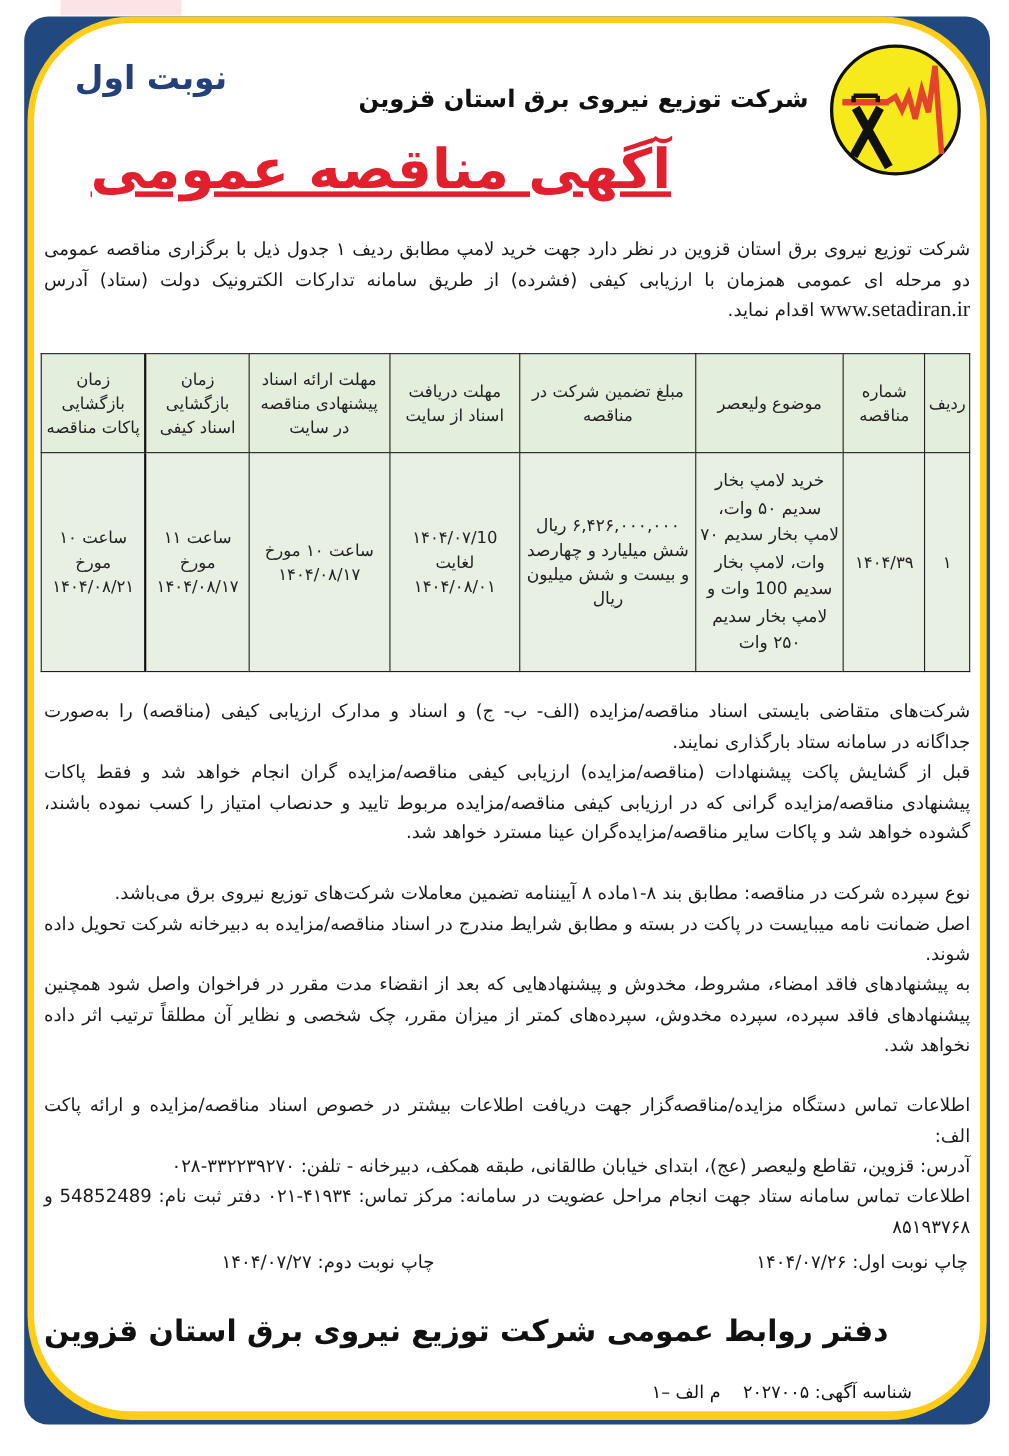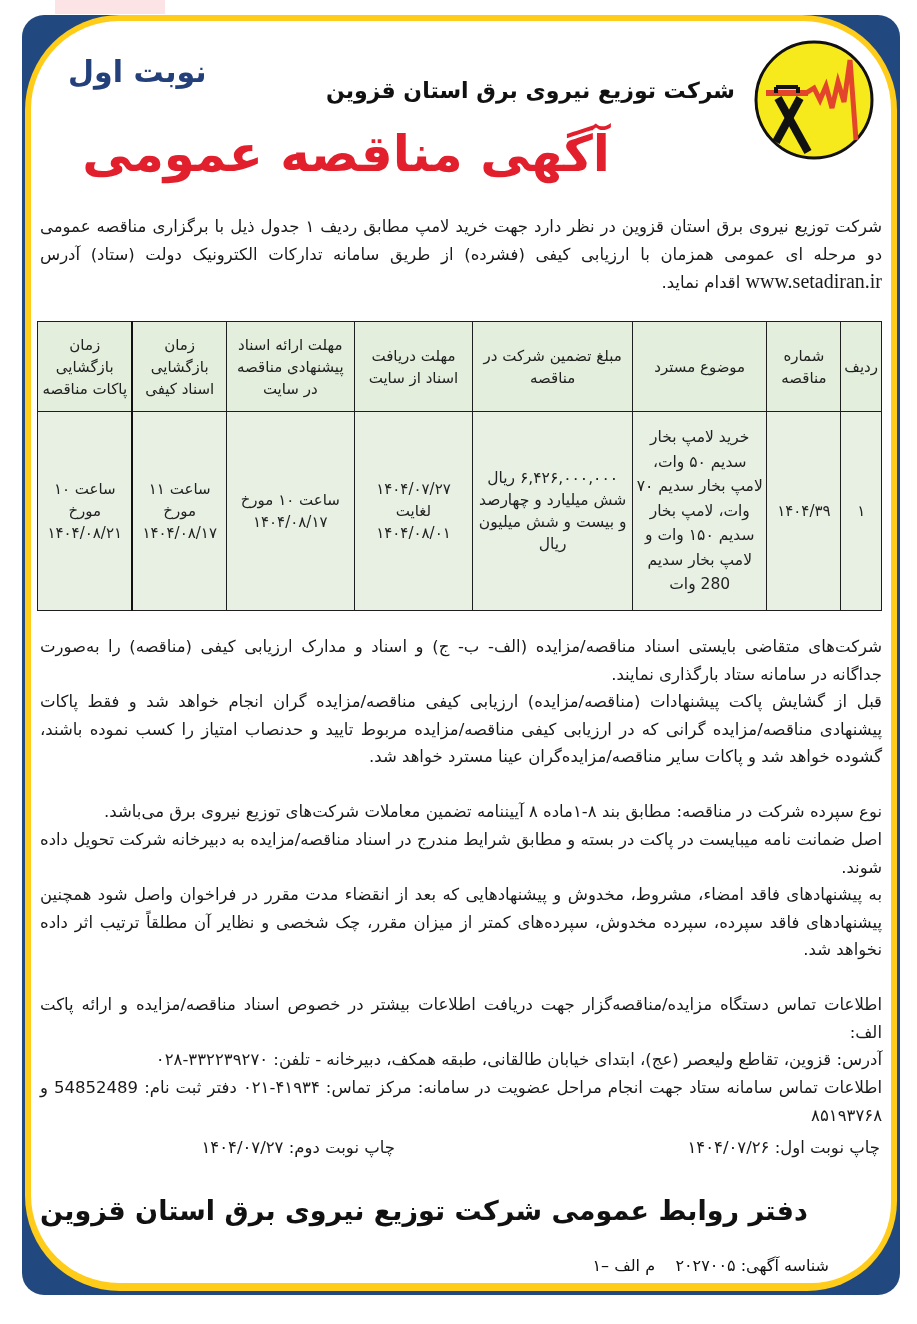--- a/index.html
+++ b/index.html
@@ -35,20 +35,21 @@
     font-size: 22px; font-weight: bold; color: #111; white-space: nowrap;
   }
   .round-label {
     position: absolute; left: 68px; top: 54px;
     font-size: 30px; font-weight: bold; color: #23407a; white-space: nowrap;
   }
   .ad-title {
     position: absolute; left: 200px; top: 125px; width: 410px; text-align: center;
     font-size: 50px; font-weight: bold; color: #e21f2d; white-space: nowrap;
     letter-spacing: -1px;
+    text-decoration: underline;
   }
 
   
   .para {
     position: absolute; left: 40px; width: 842px;
     font-family: "DejaVu Sans", sans-serif; font-size: 16.5px; line-height: 27.5px;
     text-align: justify; text-align-last: right; direction: rtl; color: #1a1a1a;
   }
   .para .site { font-family: "Liberation Serif", serif; font-weight: normal; font-size: 20px; direction: ltr; unicode-bidi: embed; }
 
@@ -117,38 +118,38 @@
     <col style="width:160px">
     <col style="width:119px">
     <col style="width:128px">
     <col style="width:94px">
     <col style="width:95px">
   </colgroup>
   <thead>
     <tr>
       <th>ردیف</th>
       <th>شماره مناقصه</th>
-      <th>موضوع مسترد</th>
+      <th>موضوع ولیعصر</th>
       <th>مبلغ تضمین شرکت در مناقصه</th>
       <th>مهلت دریافت اسناد از سایت</th>
       <th>مهلت ارائه اسناد پیشنهادی مناقصه در سایت</th>
       <th class="thick-left">زمان بازگشایی اسناد کیفی</th>
       <th>زمان بازگشایی پاکات مناقصه</th>
     </tr>
   </thead>
   <tbody>
     <tr>
       <td>۱</td>
       <td>۱۴۰۴/۳۹</td>
-      <td class="desc">خرید لامپ بخار سدیم ۵۰ وات، لامپ بخار سدیم ۷۰ وات، لامپ بخار سدیم ۱۵۰ وات و لامپ بخار سدیم 280 وات</td>
+      <td class="desc">خرید لامپ بخار سدیم ۵۰ وات، لامپ بخار سدیم ۷۰ وات، لامپ بخار سدیم 100 وات و لامپ بخار سدیم ۲۵۰ وات</td>
       <td class="amount">
         <div>۶,۴۲۶,۰۰۰,۰۰۰ ریال</div>
         <div>شش میلیارد و چهارصد و بیست و شش میلیون ریال</div>
       </td>
-      <td>۱۴۰۴/۰۷/۲۷ لغایت ۱۴۰۴/۰۸/۰۱</td>
+      <td>۱۴۰۴/۰۷/10 لغایت ۱۴۰۴/۰۸/۰۱</td>
       <td>ساعت ۱۰ مورخ ۱۴۰۴/۰۸/۱۷</td>
       <td class="thick-left">ساعت ۱۱ مورخ ۱۴۰۴/۰۸/۱۷</td>
       <td>ساعت ۱۰ مورخ ۱۴۰۴/۰۸/۲۱</td>
     </tr>
   </tbody>
 </table>
 
 <div class="para" style="top:633px;">شرکت‌های متقاضی بایستی اسناد مناقصه/مزایده (الف- ب- ج) و اسناد و مدارک ارزیابی کیفی (مناقصه) را به‌صورت جداگانه در سامانه ستاد بارگذاری نمایند.</div>
 <div class="para" style="top:688px;">قبل از گشایش پاکت پیشنهادات (مناقصه/مزایده) ارزیابی کیفی مناقصه/مزایده گران انجام خواهد شد و فقط پاکات پیشنهادی مناقصه/مزایده گرانی که در ارزیابی کیفی مناقصه/مزایده مربوط تایید و حدنصاب امتیاز را کسب نموده باشند، گشوده خواهد شد و پاکات سایر مناقصه/مزایده‌گران عینا مسترد خواهد شد.</div>
 <div class="para" style="top:798px;">نوع سپرده شرکت در مناقصه: مطابق بند ۸-۱ماده ۸ آییننامه تضمین معاملات شرکت‌های توزیع نیروی برق می‌باشد.</div>

